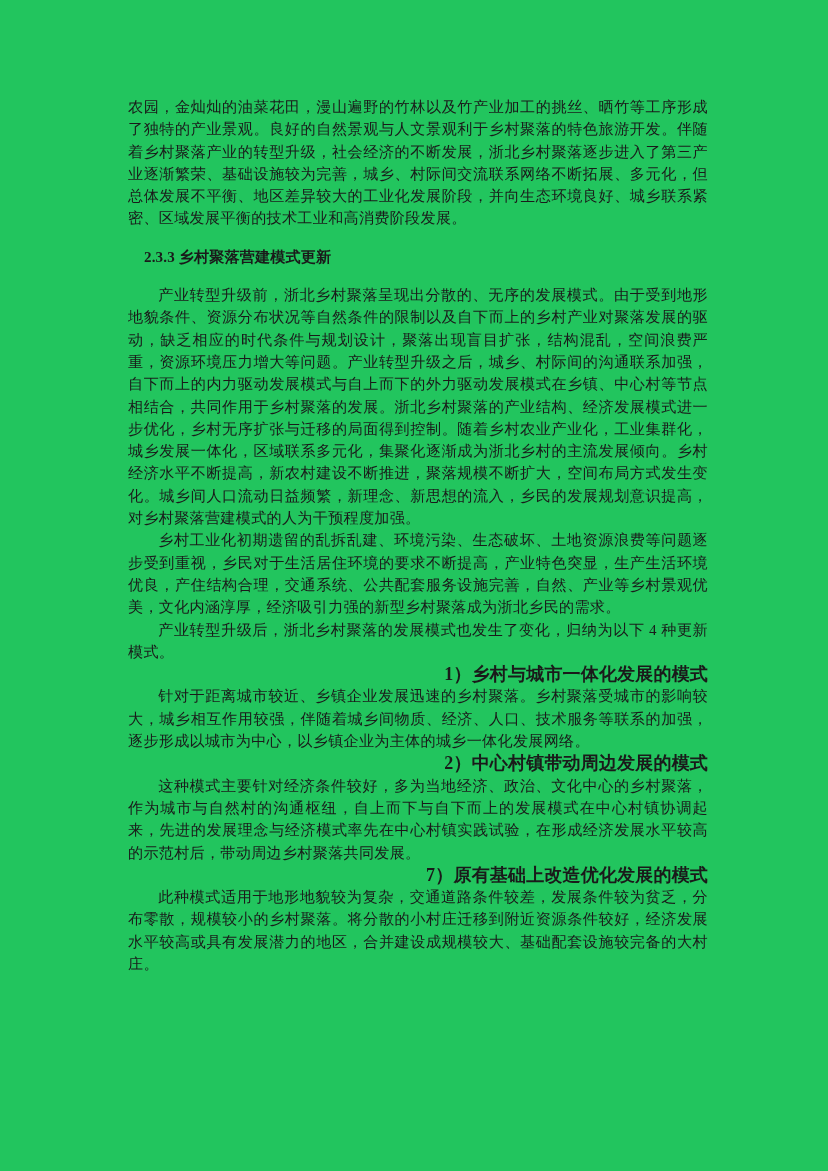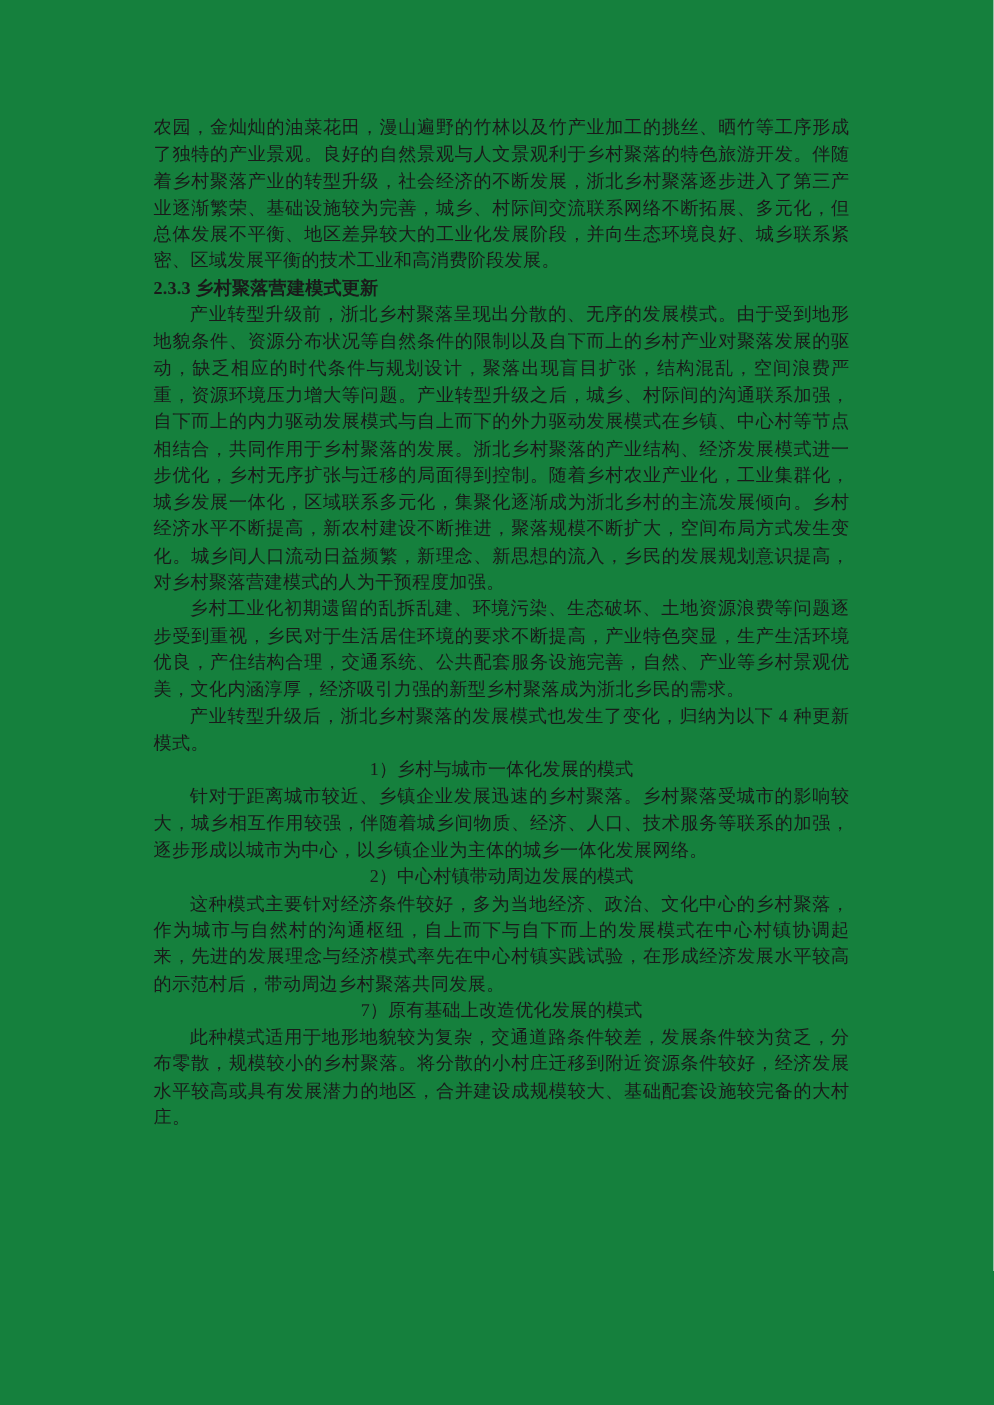--- a/index.html
+++ b/index.html
@@ -14,21 +14,21 @@
     overflow: hidden;
     font-family: "Liberation Serif", "DejaVu Serif", serif;
     color: #1a1a1a;
     -webkit-font-smoothing: antialiased;
   }
 
   .page {
     position: relative;
     width: 828px;
     height: 1171px;
-    background: #15803d;
+    background: #22c55e;
     box-sizing: border-box;
   }
 
   .page-body {
     position: absolute;
     left: 128px;
     top: 96px;
     width: 580px;
   }
 
@@ -45,34 +45,34 @@
   }
 
   .para.no-indent {
     text-indent: 0;
   }
 
   .heading {
     font-size: 15.1px;
     line-height: 22.3px;
     font-weight: bold;
-    margin: 0;
+    margin: 16px;
     text-indent: 0;
     letter-spacing: 0.01em;
     text-align: left;
   }
 
   .list-heading {
-    font-size: 15px;
+    font-size: 18px;
     line-height: 22.3px;
-    font-weight: normal;
+    font-weight: bold;
     margin: 0;
     text-indent: 0;
     letter-spacing: 0.01em;
-    text-align: center;
+    text-align: right;
   }
 </style>
 </head>
 <body>
 
 <div class="page">
   <div class="page-body">
 
     <p class="para no-indent">农园，金灿灿的油菜花田，漫山遍野的竹林以及竹产业加工的挑丝、晒竹等工序形成了独特的产业景观。良好的自然景观与人文景观利于乡村聚落的特色旅游开发。伴随着乡村聚落产业的转型升级，社会经济的不断发展，浙北乡村聚落逐步进入了第三产业逐渐繁荣、基础设施较为完善，城乡、村际间交流联系网络不断拓展、多元化，但总体发展不平衡、地区差异较大的工业化发展阶段，并向生态环境良好、城乡联系紧密、区域发展平衡的技术工业和高消费阶段发展。</p>
 

